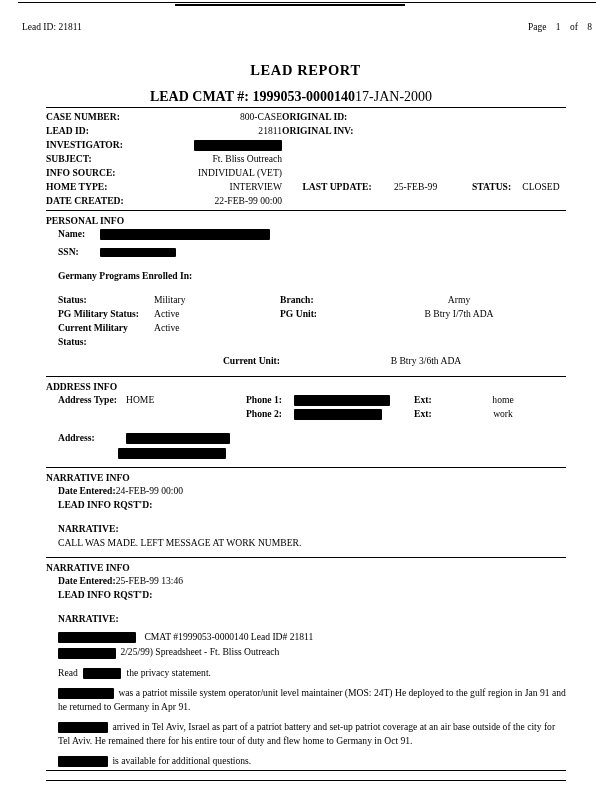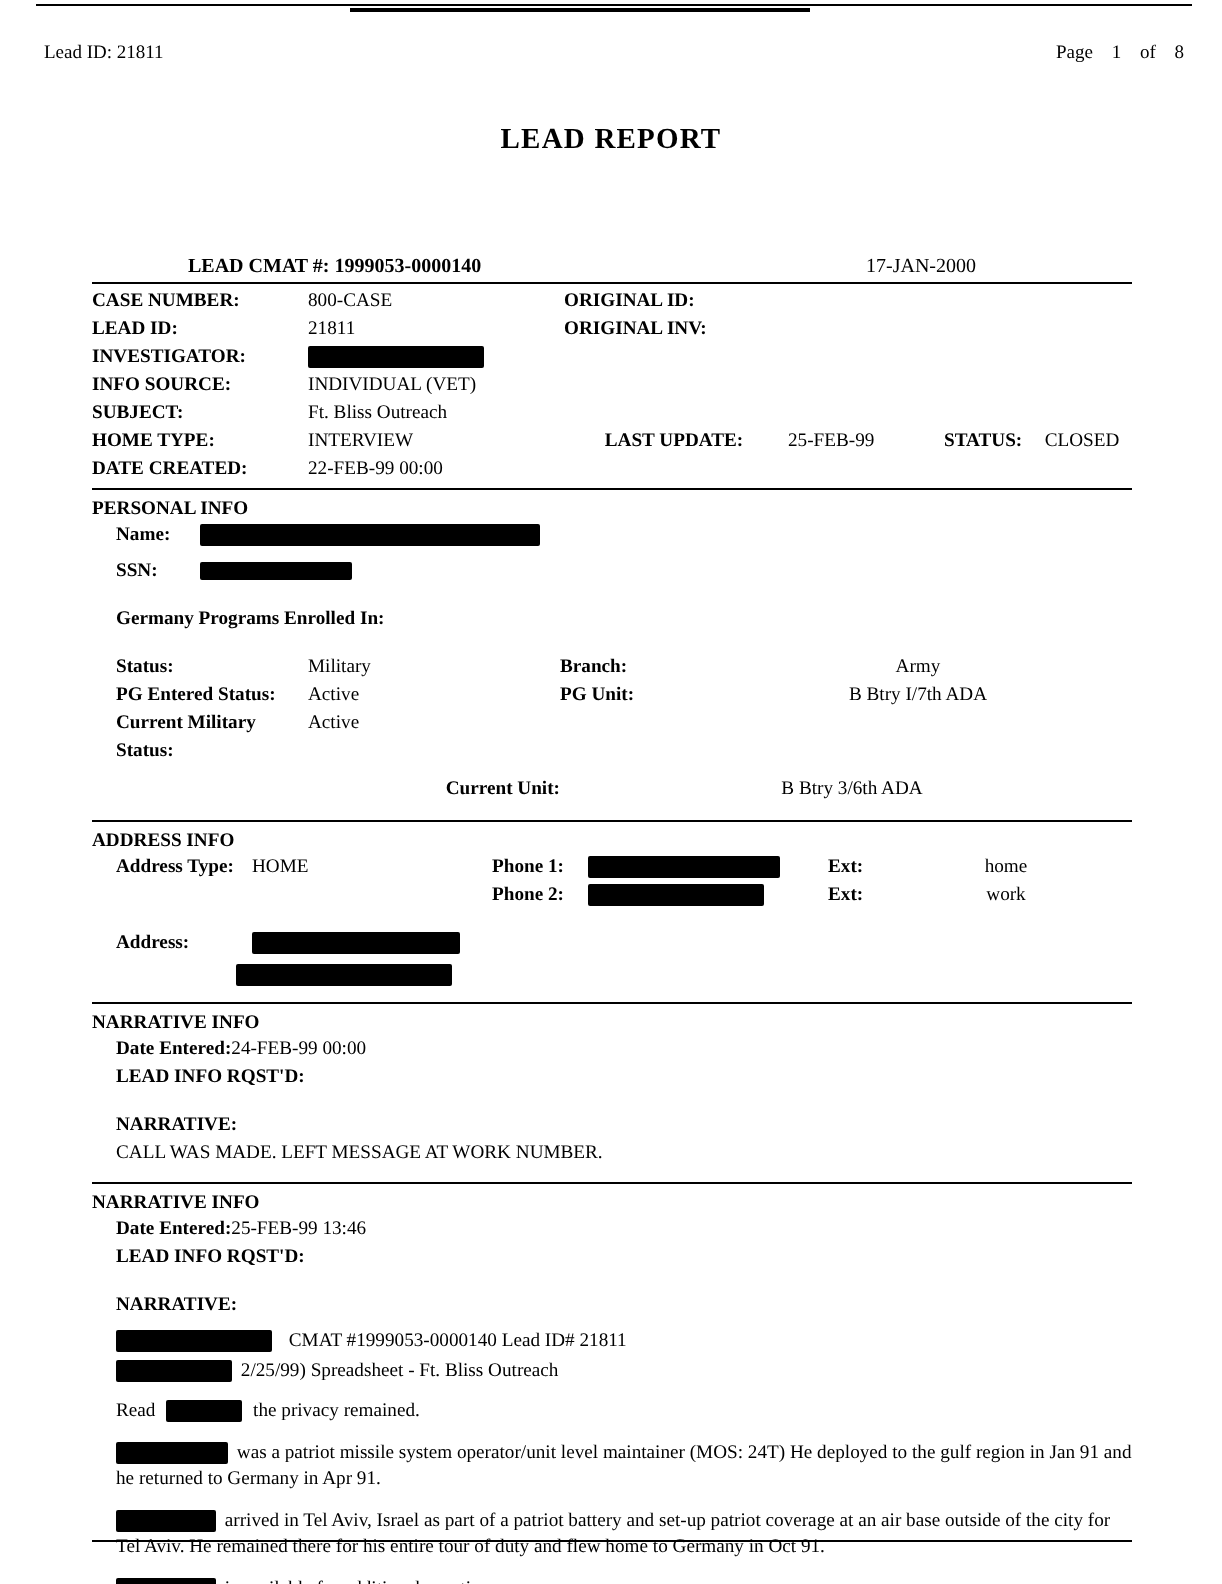--- a/index.html
+++ b/index.html
@@ -62,38 +62,37 @@
     width: 520px;
     font-size: 9.6px;
   }
   .rule {
     border-top: 1px solid #000;
     margin: 0;
     width: 520px;
   }
   .cmatrow {
     display: flex;
-    justify-content: space-between;
+    justify-content: center;
     padding: 1px 0 2px 0;
-    font-size: 10px;
-    margin-top: 39px;
+    font-size: 14px;
   }
   .cmatrow .lbl { font-weight: bold; margin-left: 48px; }
   .cmatrow .val { font-weight: bold; }
   .cmatrow .date { margin-right: 78px; font-weight: normal; }
   .section { padding: 2px 0 2px 0; }
   .row {
     display: flex;
     align-items: flex-start;
     line-height: 14px;
     position: relative;
   }
   .bold { font-weight: bold; }
   .c1 { width: 108px; flex: 0 0 108px; }
-  .c2 { width: 128px; flex: 0 0 128px; }
+  .c2 { width: 128px; flex: 0 0 128px; text-align: right; }
   .c3 { width: 112px; flex: 0 0 112px; }
   .c4 { width: 110px; flex: 0 0 110px; }
   .c5 { flex: 1 1 auto; text-align: center; }
   .subhead {
     font-weight: bold;
     padding-top: 2px;
     padding-bottom: 1px;
   }
   .indent { padding-left: 12px; }
   .redact {
@@ -166,26 +165,26 @@
         <div class="c1 bold">LEAD ID:</div>
         <div class="c2">21811</div>
         <div class="c3 bold">ORIGINAL INV:</div>
         <div class="c5"></div>
       </div>
       <div class="row">
         <div class="c1 bold">INVESTIGATOR:</div>
         <div class="c2"><span class="redact tall" style="width:88px"></span></div>
       </div>
       <div class="row">
+        <div class="c1 bold">SUBJECT:</div>
+        <div class="c2">Ft. Bliss Outreach</div>
+      </div>
+      <div class="row">
         <div class="c1 bold">INFO SOURCE:</div>
         <div class="c2">INDIVIDUAL (VET)</div>
-      </div>
-      <div class="row">
-        <div class="c1 bold">SUBJECT:</div>
-        <div class="c2">Ft. Bliss Outreach</div>
       </div>
       <div class="row">
         <div class="c1 bold">HOME TYPE:</div>
         <div class="c2">INTERVIEW</div>
         <div class="c4 bold" style="text-align:center;padding-right:2px">LAST UPDATE:</div>
         <div style="width:78px;flex:0 0 78px">25-FEB-99</div>
         <div class="bold" style="width:44px;flex:0 0 44px">STATUS:</div>
         <div class="c5">CLOSED</div>
       </div>
       <div class="row">
@@ -210,21 +209,21 @@
         <div class="bold">Germany  Programs Enrolled In:</div>
       </div>
       <div class="spacer10"></div>
       <div class="row indent">
         <div class="bold" style="width:96px;flex:0 0 96px">Status:</div>
         <div style="width:126px;flex:0 0 126px">Military</div>
         <div class="bold" style="width:72px;flex:0 0 72px">Branch:</div>
         <div class="c5">Army</div>
       </div>
       <div class="row indent">
-        <div class="bold" style="width:96px;flex:0 0 96px">PG Entered Status:</div>
+        <div class="bold" style="width:96px;flex:0 0 96px">PG Military Status:</div>
         <div style="width:126px;flex:0 0 126px">Active</div>
         <div class="bold" style="width:72px;flex:0 0 72px">PG Unit:</div>
         <div class="c5">B Btry I/7th ADA</div>
       </div>
       <div class="row indent">
         <div class="bold" style="width:96px;flex:0 0 96px">Current Military Status:</div>
         <div style="width:126px;flex:0 0 126px">Active</div>
       </div>
       <div class="row indent" style="margin-top:5px">
         <div style="width:126px;flex:0 0 126px"></div>
@@ -304,21 +303,21 @@
         <span style="margin-left:6px">CMAT #1999053-0000140     Lead ID# 21811</span>
       </div>
       <div class="narr-body" style="margin-top:2px">
         <span class="redact tall" style="width:58px"></span>
         <span style="margin-left:2px">2/25/99) Spreadsheet - Ft. Bliss Outreach</span>
       </div>
 
       <div class="para">
         <span>Read</span>
         <span class="redact tall" style="width:38px;margin:0 3px"></span>
-        <span>the privacy remained.</span>
+        <span>the privacy statement.</span>
       </div>
 
       <div class="para">
         <span class="redact tall" style="width:56px;margin-right:2px"></span>
         <span>was a patriot missile system operator/unit level maintainer (MOS: 24T)  He deployed to the gulf region in Jan 91 and he returned to Germany in Apr 91.</span>
       </div>
 
       <div class="para">
         <span class="redact tall" style="width:50px;margin-right:2px"></span>
         <span>arrived in Tel Aviv, Israel as part of a patriot battery and set-up patriot coverage at an air base outside of the city for Tel Aviv.  He remained there for his entire tour of duty and flew home to Germany in Oct 91.</span>

